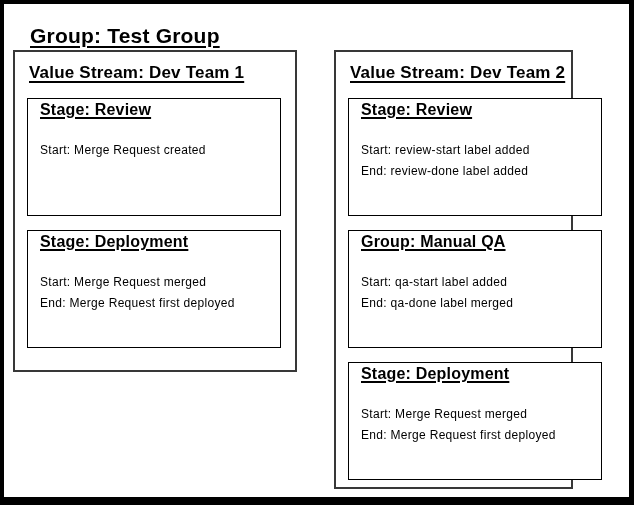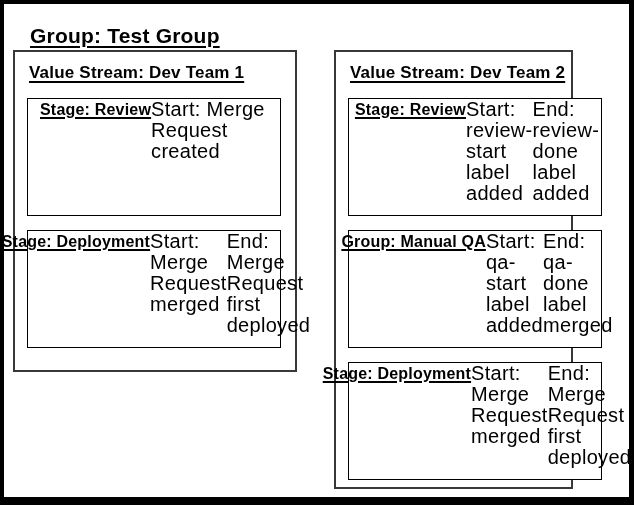--- a/index.html
+++ b/index.html
@@ -60,37 +60,38 @@
     white-space: nowrap;
   }
   .stage {
     box-sizing: border-box;
     width: 254px;
     height: 118px;
     margin-bottom: 14px;
     border: 1.4px solid #000000;
     background: #ffffff;
     display: flex;
-    justify-content: center;
+    flex-direction: column;
+    justify-content: flex-start;
     align-items: flex-start;
     padding: 0 8px 0 12px;
   }
   .stage-title {
     margin: 0 0 20px 0;
     font-size: 16px;
     line-height: 21px;
     font-weight: bold;
     letter-spacing: 0.2px;
     text-decoration: underline;
     text-decoration-thickness: 1.5px;
     text-underline-offset: 2px;
     white-space: nowrap;
   }
   .stage-line {
-    font-size: 20px;
+    font-size: 12px;
     line-height: 21px;
     letter-spacing: 0.3px;
   }
 </style>
 </head>
 <body>
 
 <div class="canvas">
   <div class="frame">
 

